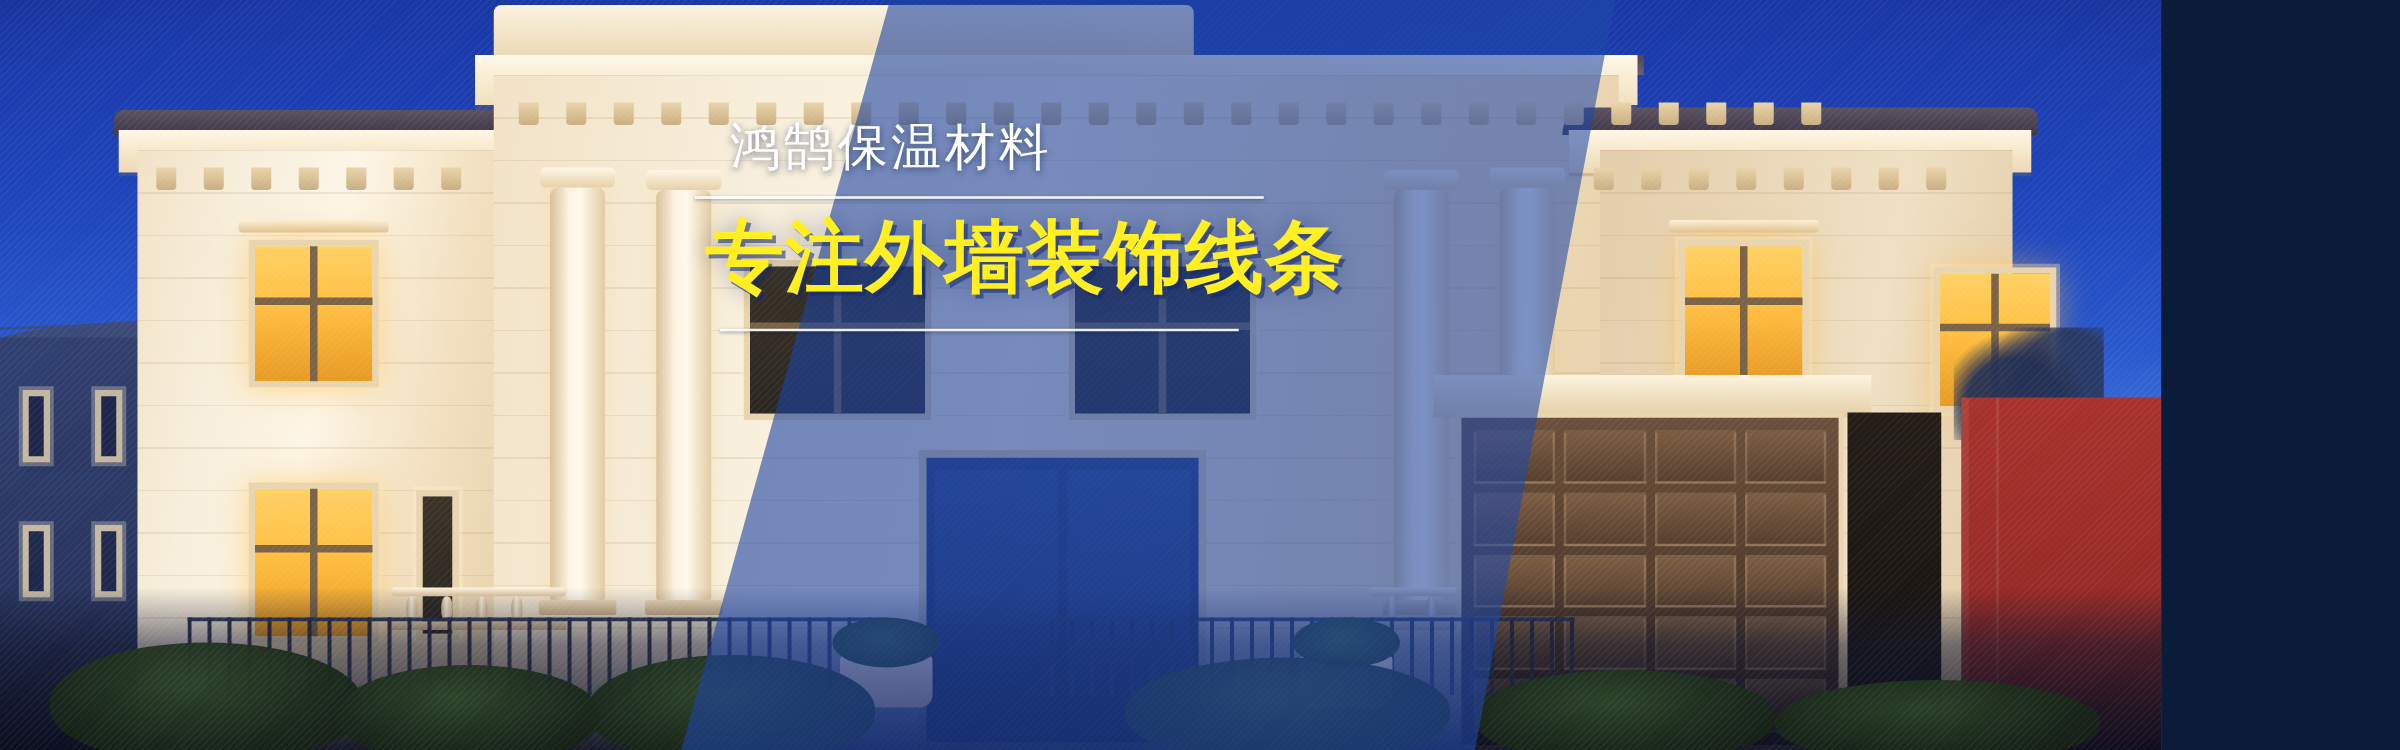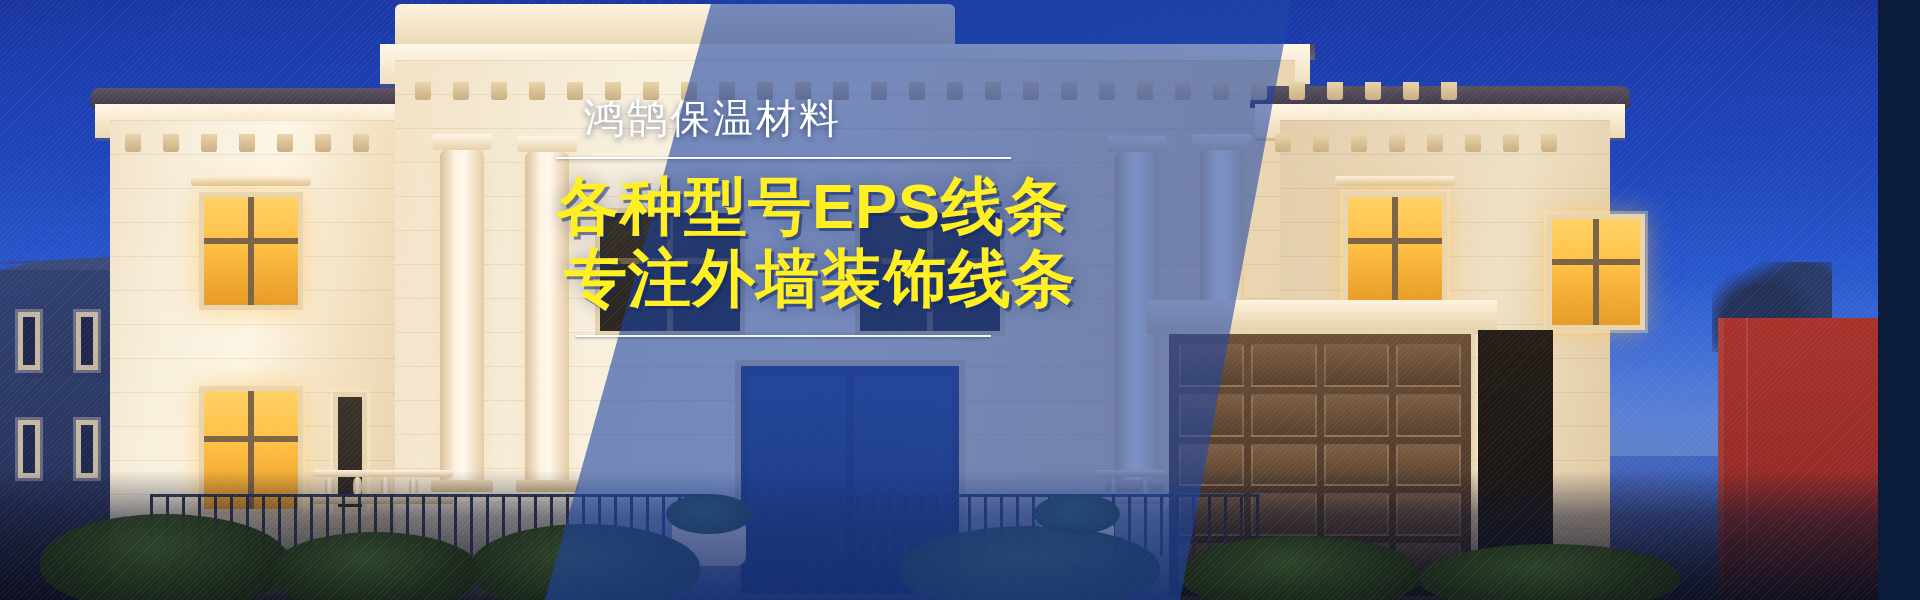--- a/index.html
+++ b/index.html
@@ -5,21 +5,21 @@
   * { margin:0; padding:0; box-sizing:border-box; }
   html,body { background:#0b1b3a; }
   body {
     width:1920px; height:600px;
     font-family:"Liberation Sans","DejaVu Sans",sans-serif;
     overflow:hidden;
   }
 
   #banner {
     position:relative;
-    width:1878px; height:600px;
+    width:1729px; height:600px;
     overflow:hidden;
     background:#1b3f8f;
   }
 
   
   .photo { position:absolute; inset:0; overflow:hidden; }
 
   
   .sky {
     position:absolute; inset:0;
@@ -492,19 +492,18 @@
 
   <div class="overlay-panel">
     <div class="overlay-shape"></div>
     <div class="overlay-edge-light"></div>
   </div>
 
   <div class="text-block">
     <div class="brand">鸿鹄保温材料</div>
     <div class="rule"></div>
     <div class="headline">
-      <div class="l1">各种型号EPS线条</div>
       <div class="l2">专注外墙装饰线条</div>
     </div>
     <div class="rule lower"></div>
   </div>
 
 </div>
 
 </body></html>

